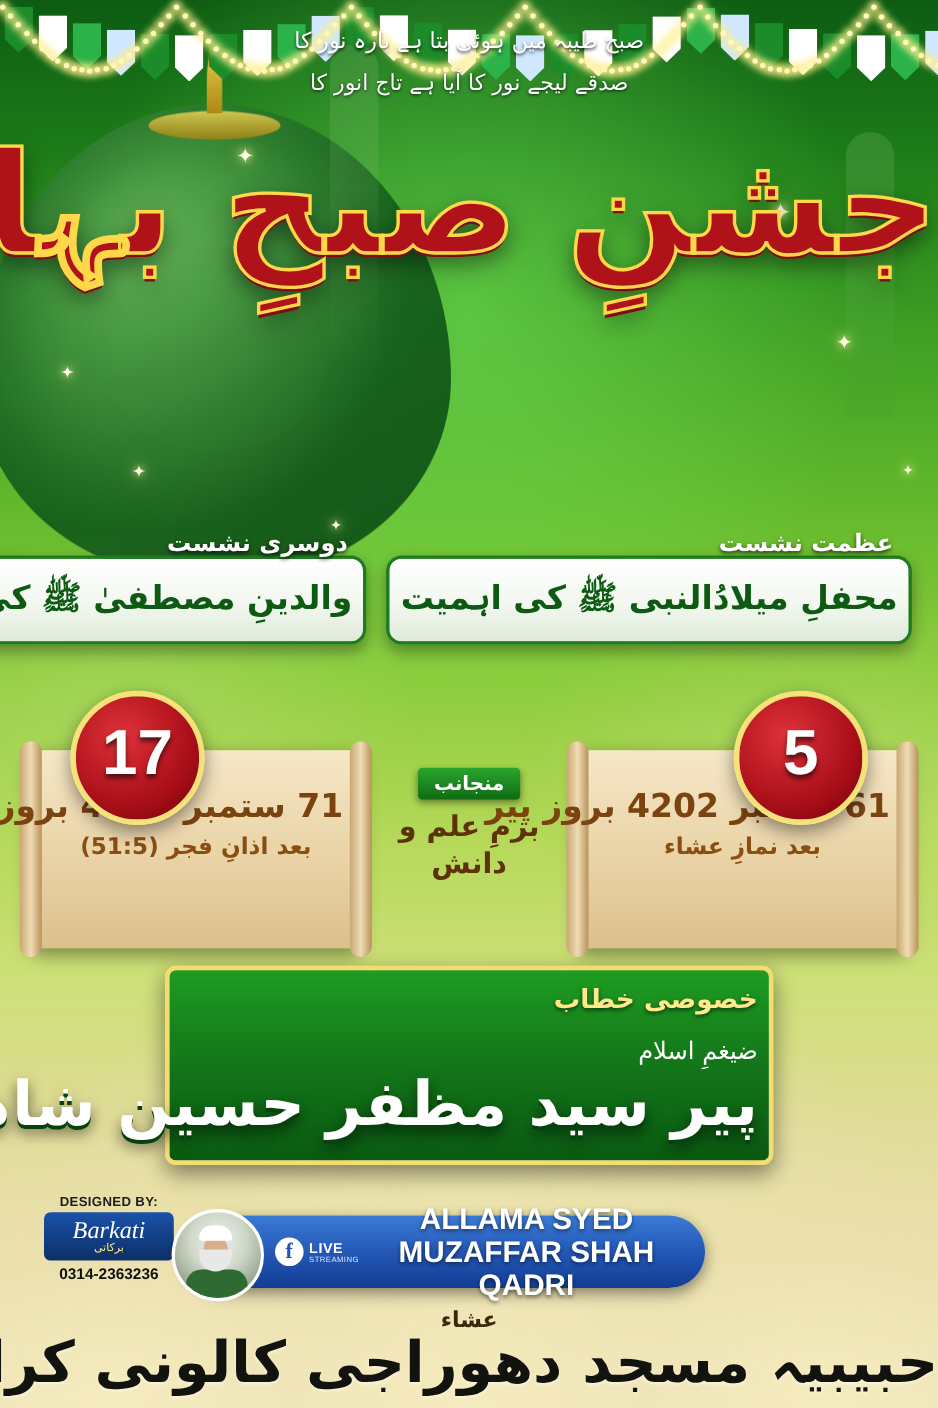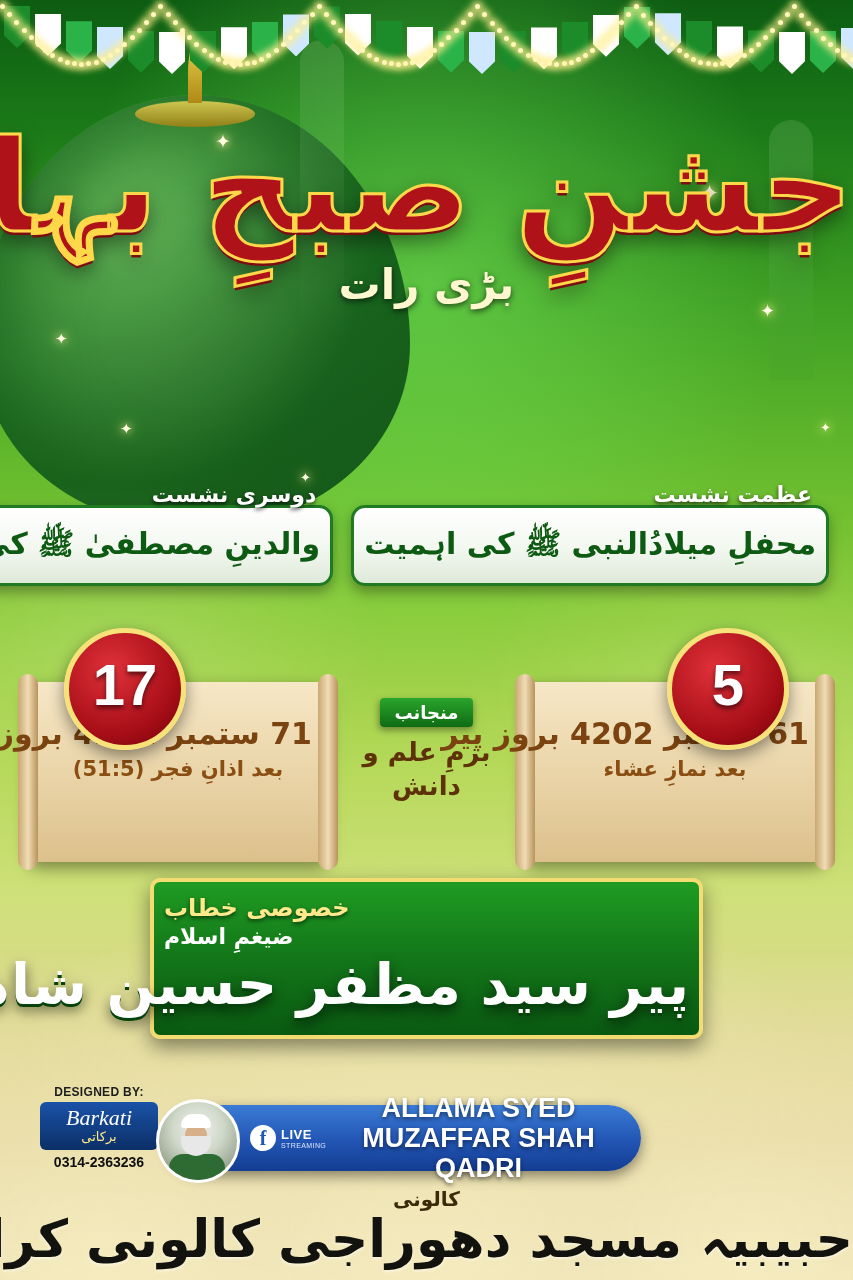--- a/index.html
+++ b/index.html
@@ -312,34 +312,34 @@
   
   .speaker {
     position: absolute;
     top: 878px;
     left: 150px;
     right: 150px;
     background: linear-gradient(180deg, #1f9c22 0%, #14791a 45%, #0a5a12 100%);
     border: 4px solid #f3dd72;
     border-radius: 10px;
     padding: 12px 10px 18px;
-    text-align: left;
+    text-align: right;
     box-shadow: 0 8px 20px rgba(0,0,0,.45);
     z-index: 7;
   }
   .speaker .khitab {
     font-size: 24px;
     font-weight: bold;
     color: #ffe98a;
     text-shadow: 0 2px 4px rgba(0,0,0,.6);
   }
   .speaker .zeegham {
-    margin-top: 2px;
+    margin-top: 22px;
     font-size: 22px;
-    font-weight: bold;
+    font-weight: normal;
     color: #ffffff;
   }
   .speaker .name {
     margin-top: 4px;
     font-size: 56px;
     font-weight: bold;
     color: #ffffff;
     text-shadow: 0 3px 0 #06430c, 0 6px 14px rgba(0,0,0,.6);
     line-height: 1.15;
   }
@@ -366,21 +366,21 @@
     padding: 4px 2px 6px;
   }
   .designer .dbrand {
     font-family: "Liberation Serif", serif;
     font-style: italic;
     font-size: 22px;
     color: #ffffff;
     line-height: 1.05;
   }
   .designer .dbrand-ur {
-    font-size: 13px;
+    font-size: 10px;
     color: #ffe98a;
   }
   .designer .dphone {
     margin-top: 4px;
     font-size: 14px;
     font-weight: bold;
     color: #101010;
   }
 
   
@@ -666,24 +666,27 @@
       <div class="sparkle" style="left: 120px; top: 420px; font-size: 15px;">✦</div>
       <div class="sparkle" style="left: 215px; top: 130px; font-size: 19px;">✦</div>
       <div class="sparkle" style="left: 300px; top: 470px; font-size: 13px;">✦</div>
       <div class="sparkle" style="left: 760px; top: 300px; font-size: 18px;">✦</div>
       <div class="sparkle" style="left: 700px; top: 180px; font-size: 23px;">✦</div>
       <div class="sparkle" style="left: 820px; top: 420px; font-size: 13px;">✦</div>
       <div class="sparkle" style="left: 40px; top: 560px; font-size: 13px;">✦</div>
       <div class="sparkle" style="left: 805px; top: 560px; font-size: 24px;">✦</div>
     </div>
 
+  <div class="couplet urdu">
+    <div>صبح طیبہ میں ہوئی بتا ہے بارہ نور کا</div>
+    <div>صدقے لیجے نور کا آیا ہے تاج انور کا</div>
+  </div>
 
   <div class="title-wrap">
     <div class="title-main urdu">جشنِ صبحِ بہاراں</div>
-    <div class="title-sub urdu">بڑی رات</div>
   </div>
 
   <div class="sessions">
     <div class="session">
       <div class="tag urdu">عظمت نشست</div>
       <div class="line urdu">محفلِ میلادُالنبی ﷺ کی اہمیت</div>
     </div>
     <div class="session">
       <div class="tag urdu">دوسری نشست</div>
       <div class="line urdu">والدینِ مصطفیٰ ﷺ کی عظمت و شان</div>
@@ -744,17 +747,17 @@
         <div class="fb-stream">STREAMING</div>
       </div>
     </div>
     <div class="live-name">
       <div>ALLAMA SYED</div>
       <div>MUZAFFAR SHAH QADRI</div>
     </div>
   </div>
 
   <div class="venue">
-    <div class="topmark urdu">کالونی</div>
+    <div class="topmark urdu">عشاء</div>
     <div class="vname urdu">حبیبیہ مسجد دھوراجی کالونی کراچی</div>
   </div>
 
 </div>
 
 </body></html>

